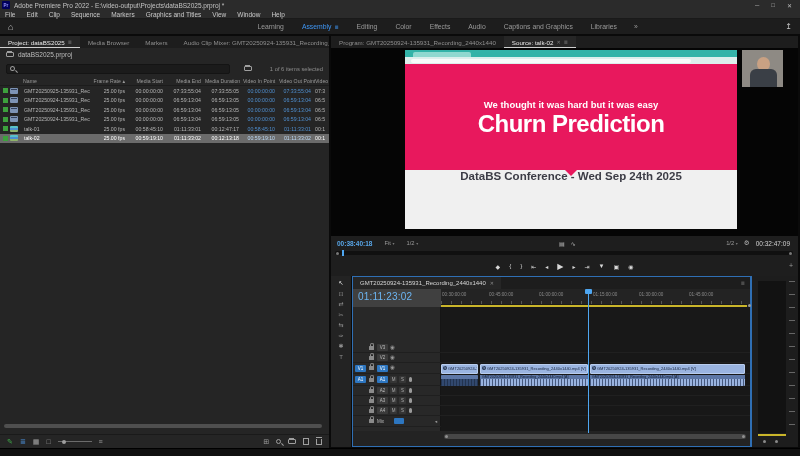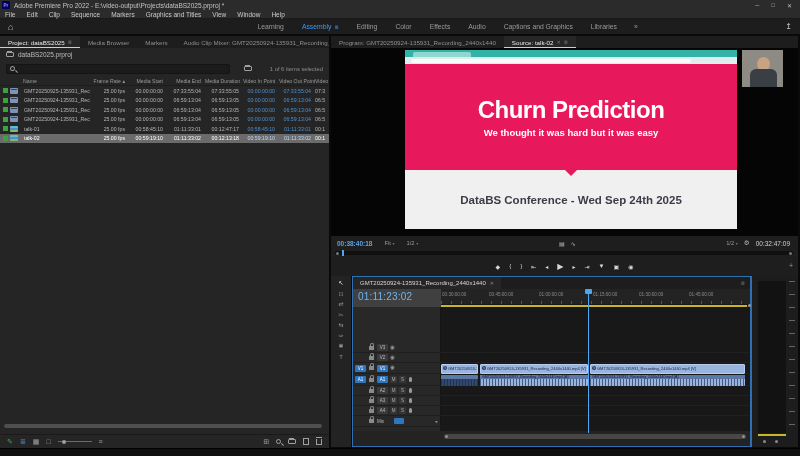--- a/index.html
+++ b/index.html
@@ -62,21 +62,21 @@
   #video-area{left:0;top:12px;width:467px;height:188px;background:#050505;overflow:hidden;}
   #browser{left:74px;top:2px;width:332px;height:179px;background:#f0f0f0;}
   #b-tabbar{left:0;top:0;width:332px;height:7px;background:#33b3a8;}
   #b-tab{left:8px;top:1.5px;width:58px;height:5.5px;background:#8fd8cf;border-radius:2px 2px 0 0;}
   #b-addr{left:0;top:7px;width:332px;height:7px;background:#ddeeec;}
   #b-url{left:6px;top:1.5px;width:280px;height:4px;background:#f7fbfa;border-radius:2px;}
   #slide-pink{left:0;top:14px;width:332px;height:106px;display:flex;flex-direction:column;align-items:center;justify-content:center;}
   #slide-title{color:#fff;font-size:24px;font-weight:bold;letter-spacing:-0.5px;}
   #slide-sub{color:#fff;font-size:9.5px;font-weight:bold;margin-top:3px;}
   #notch{left:160px;top:120px;width:0;height:0;border-left:6px solid transparent;border-right:6px solid transparent;}
-  #slide-white{left:0;top:120px;width:332px;height:59px;display:flex;align-items:center;justify-content:center;}
+  #slide-white{left:0;top:120px;width:332px;height:59px;display:flex;align-items:flex-start;justify-content:center;}
   #slide-footer{color:#3c3c46;font-size:11.5px;font-weight:bold;}
   #webcam{left:411px;top:2px;width:41px;height:37px;background:#8e8a84;overflow:hidden;}
   #cam-head{left:15px;top:7px;width:13px;height:14px;background:#c9a183;border-radius:50%;}
   #cam-body{left:8px;top:19px;width:27px;height:18px;background:#3a3f46;border-radius:6px 6px 0 0;}
   #mon-controls{left:0;top:200px;width:467px;height:40px;background:#1e1e1e;}
   #tc-row{left:0;top:2px;width:467px;height:10px;display:flex;align-items:center;font-size:6.5px;}
   #tc-left{color:#58a6e8;padding-left:6px;font-weight:bold;}
   .mon-dd{color:#9a9a9a;font-size:5.8px;margin-left:12px;}
   .dd-caret{font-size:4px;color:#777;}
   #mid-icons{position:absolute;left:228px;top:2px;display:flex;gap:6px;color:#bdbdbd;font-size:6px;}
@@ -326,22 +326,22 @@
       </div>
     <div id="video-area" class="abs">
       <div id="browser" class="abs">
         <div id="b-tabbar" class="abs">
           <div id="b-tab" class="abs"></div>
         </div>
         <div id="b-addr" class="abs">
           <div id="b-url" class="abs"></div>
         </div>
         <div id="slide-pink" class="abs" style="background: rgb(232, 24, 93);">
+          <div id="slide-sub">We thought it was hard but it was easy</div>
           <div id="slide-title">Churn Prediction</div>
-          <div id="slide-sub">We thought it was hard but it was easy</div>
         </div>
         <div id="notch" class="abs" style="border-top: 6px solid rgb(232, 24, 93);"></div>
         <div id="slide-white" class="abs">
           <div id="slide-footer">DataBS Conference - Wed Sep 24th 2025</div>
         </div>
       </div>
       <div id="webcam" class="abs">
         <div id="cam-head" class="abs"></div>
         <div id="cam-body" class="abs"></div>
       </div>

